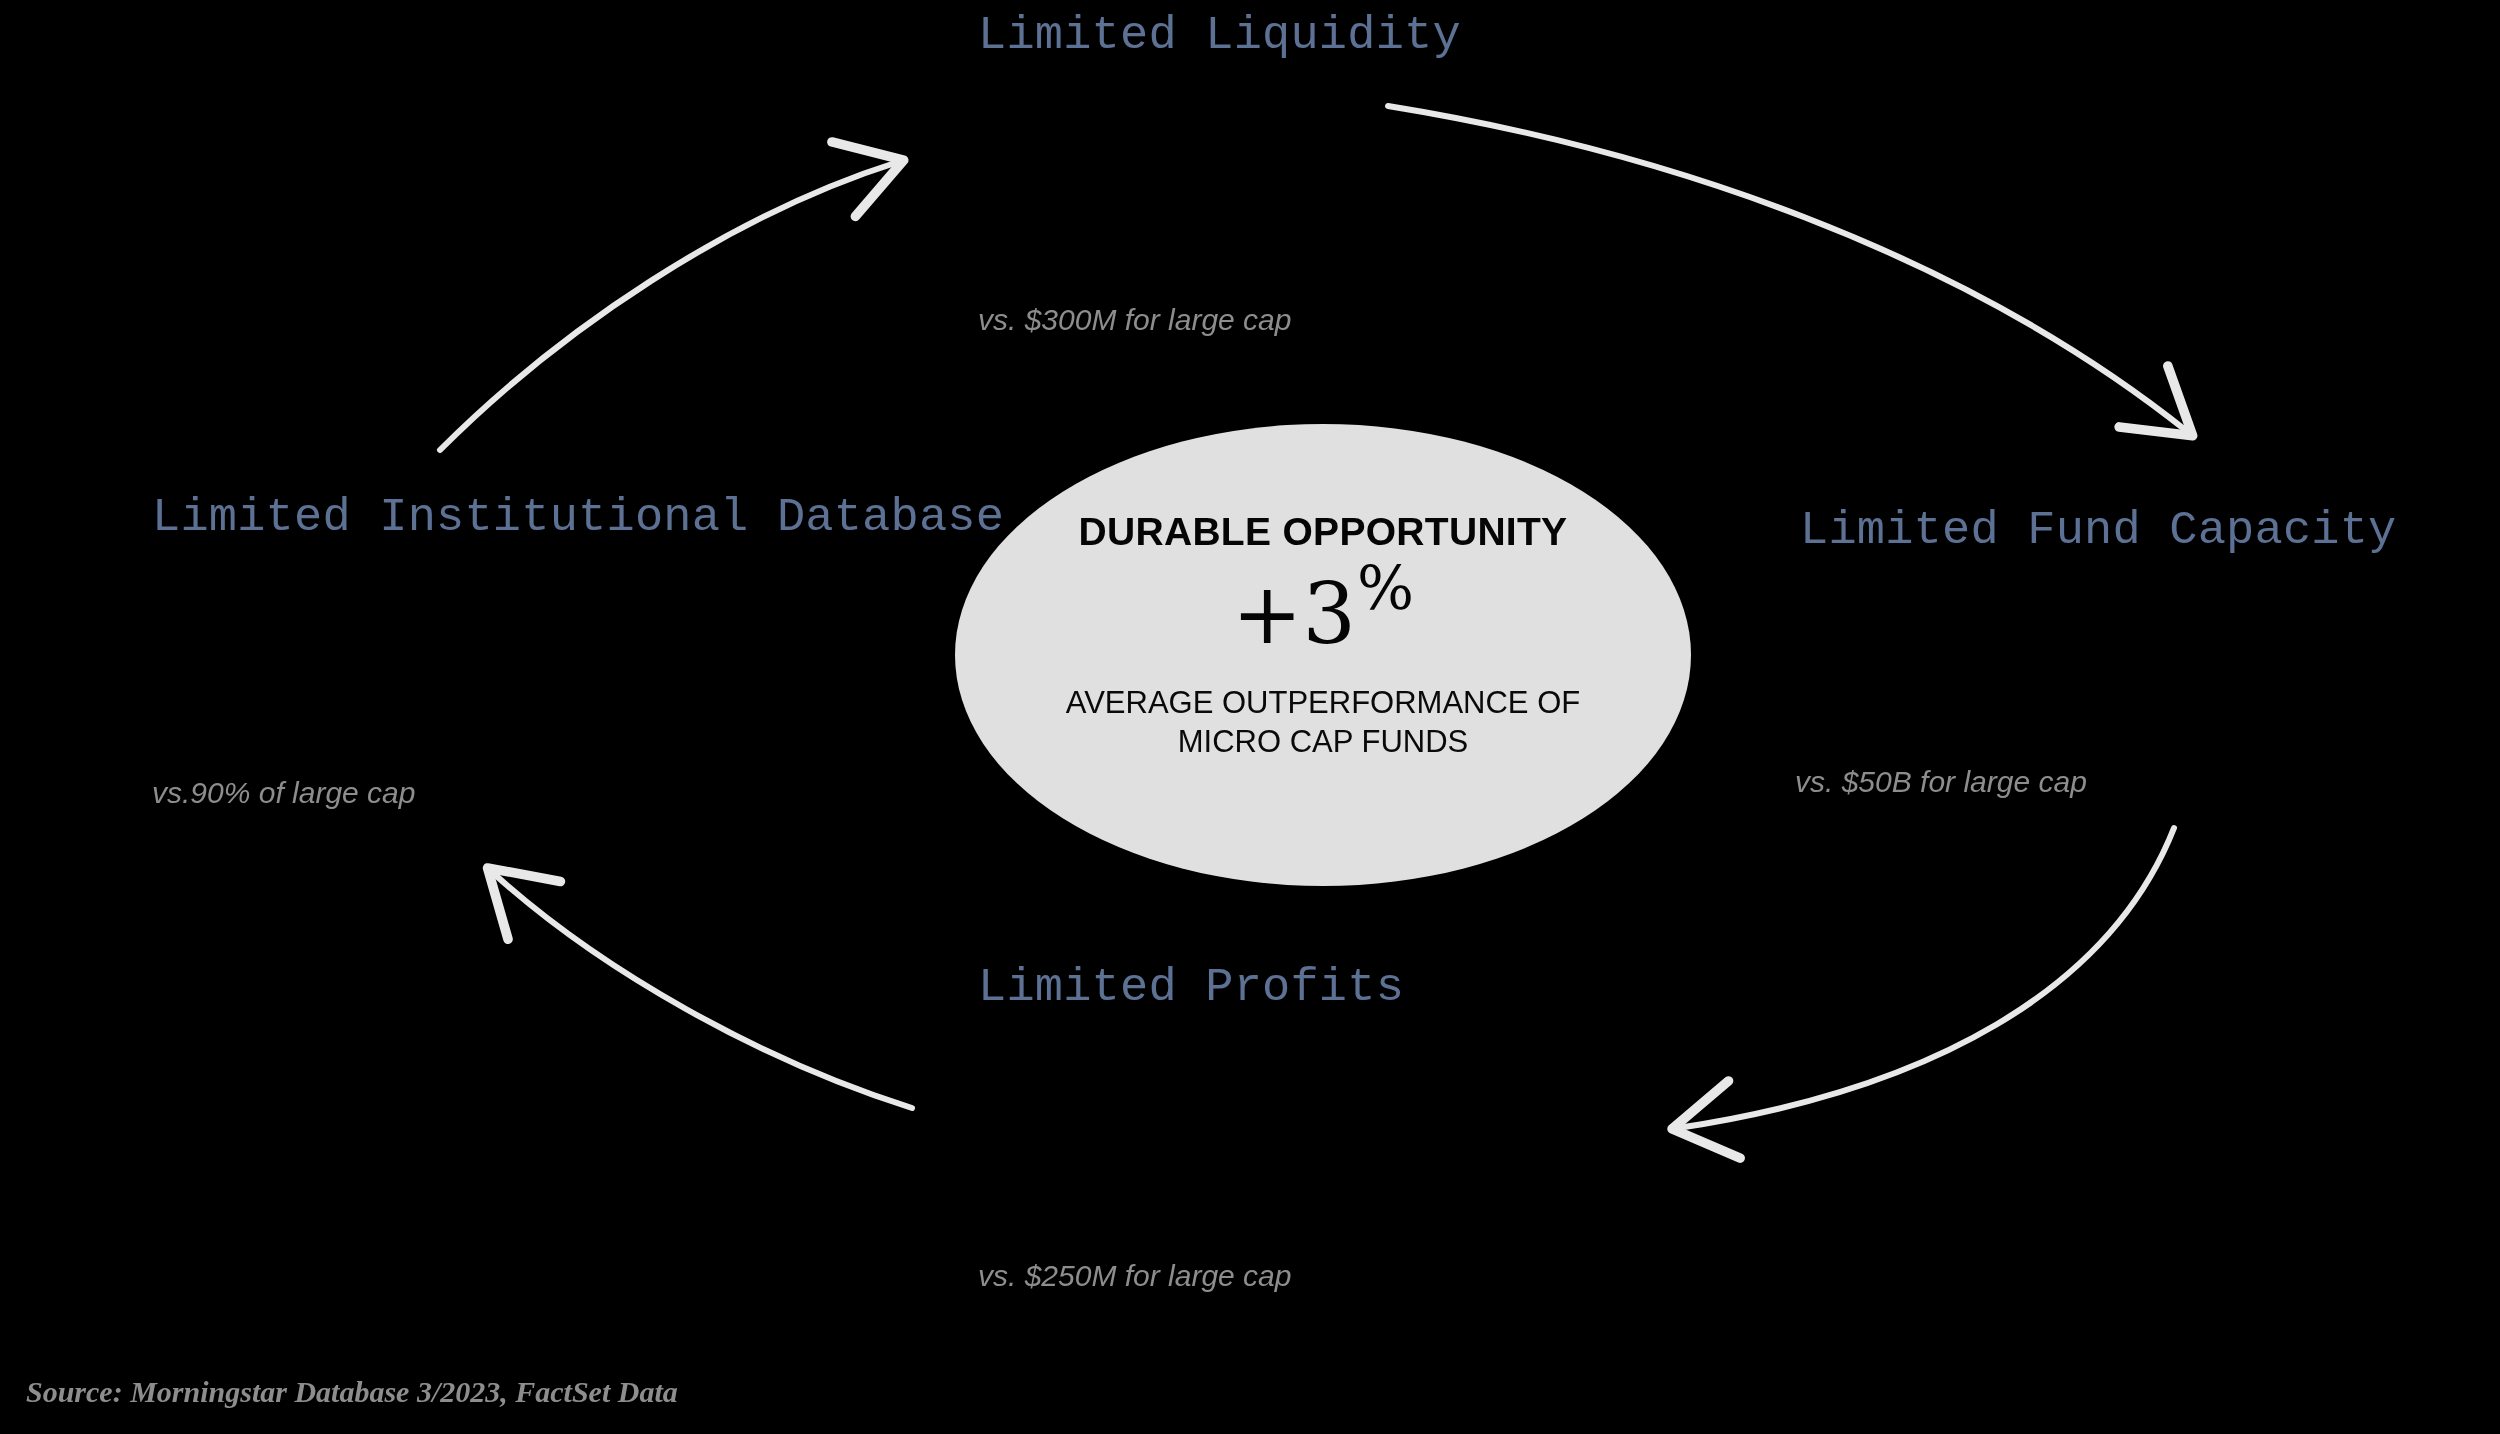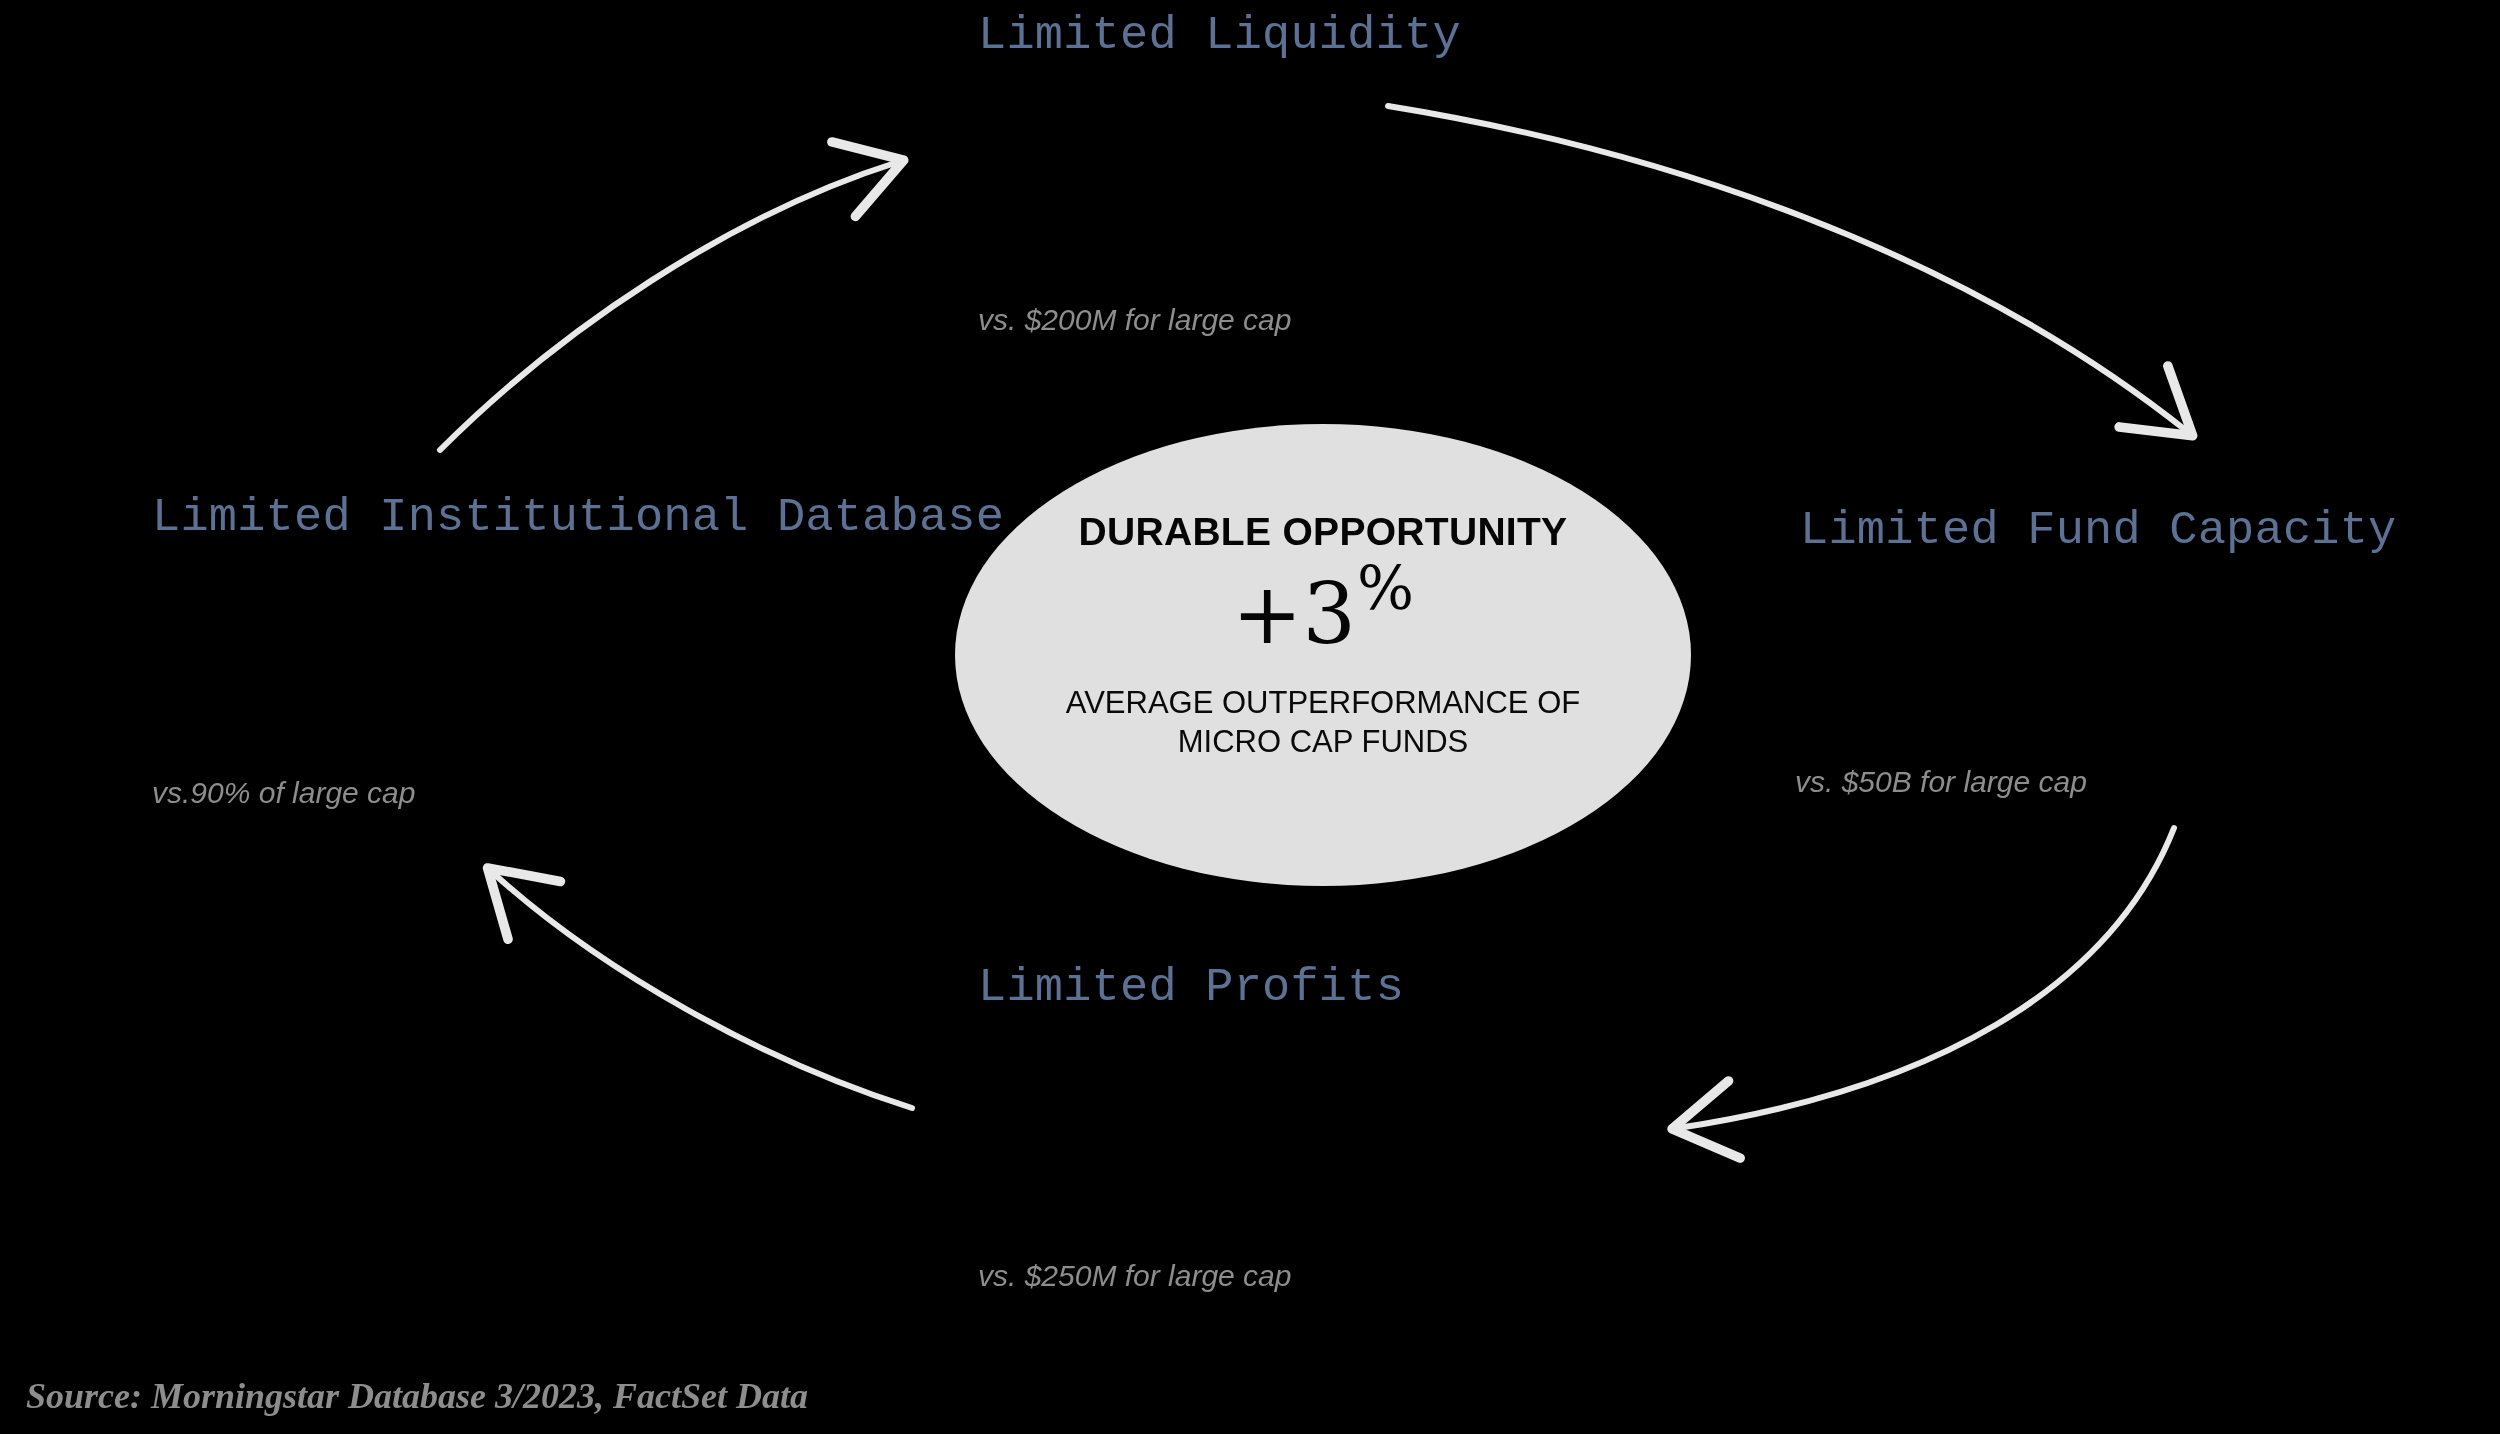--- a/index.html
+++ b/index.html
@@ -114,21 +114,21 @@
 
   
   #source-note {
     position: absolute;
     left: 26px;
     top: 1375px;
     color: #8d8d8d;
     font-family: "Liberation Serif", serif;
     font-style: italic;
     font-weight: bold;
-    font-size: 36px;
+    font-size: 30px;
     white-space: nowrap;
   }
 </style>
 </head>
 <body>
 
 <div id="stage">
 
   <svg id="arrow-layer" viewBox="0 0 2500 1434">
     <defs>
@@ -147,21 +147,21 @@
   </svg>
 
   <div class="node-title" id="title-liquidity">Limited Liquidity</div>
 
   <div class="node-title" id="title-fund-capacity">Limited Fund Capacity</div>
 
   <div class="node-title" id="title-profits">Limited Profits</div>
 
   <div class="node-title" id="title-institutional">Limited Institutional Database</div>
 
-  <div class="node-sub" id="sub-liquidity">vs. $200M for large cap</div>
+  <div class="node-sub" id="sub-liquidity">vs. $300M for large cap</div>
 
   <div class="node-sub" id="sub-fund-capacity">vs. $50B for large cap</div>
 
   <div class="node-sub" id="sub-profits">vs. $250M for large cap</div>
 
   <div class="node-sub" id="sub-institutional">vs.90% of large cap</div>
 
   <div id="center-ellipse">
     <div id="ellipse-heading">DURABLE OPPORTUNITY</div>
 

